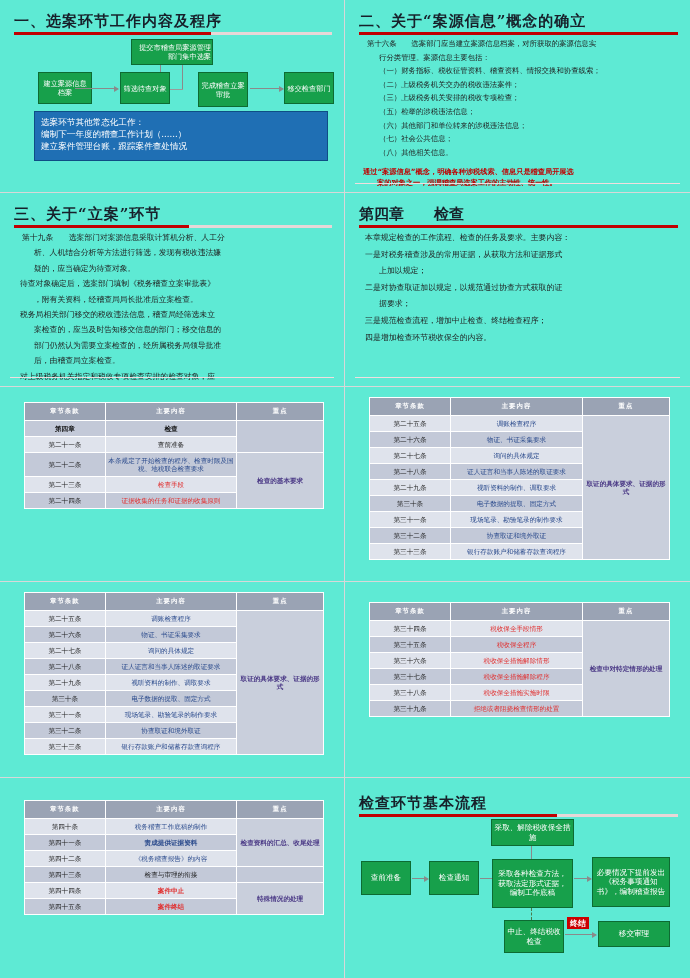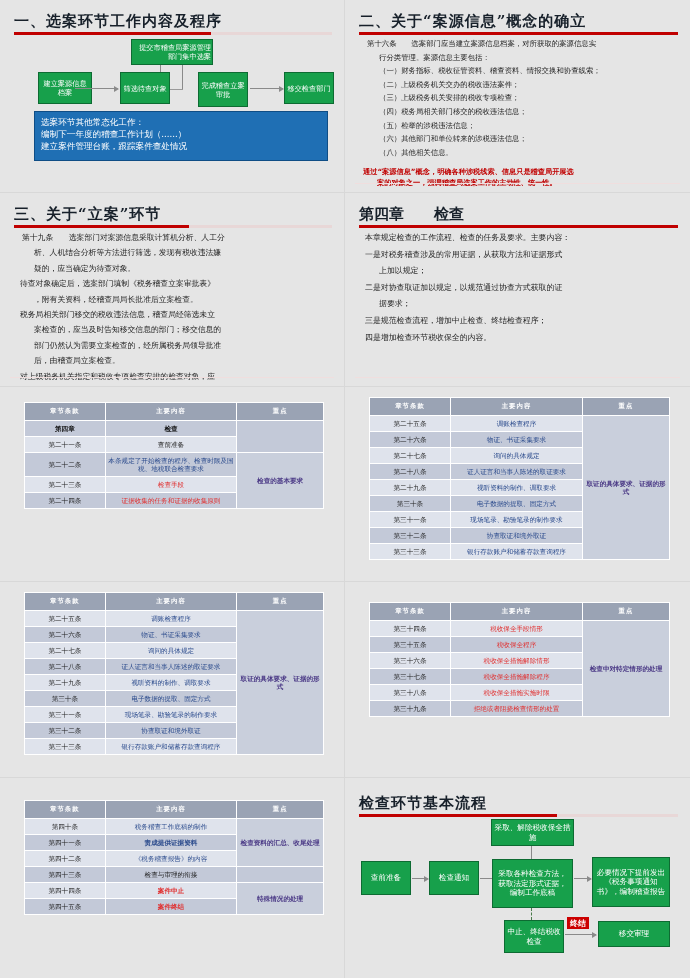--- a/index.html
+++ b/index.html
@@ -14,21 +14,21 @@
     display:grid;
     grid-template-columns:345px 345px;
     grid-template-rows:193px 194px 195px 196px 200px;
     background:#ffffff;
   }
   .slide{
     position:relative;
     box-sizing:border-box;
     border-right:1px solid #d8d8d8;
     border-bottom:1px solid #d8d8d8;
-    background:#e5e5e5;
+    background:#5eead4;
     overflow:hidden;
     padding:6px 8px 4px 10px;
   }
   .slide.col2{border-right:none;}
   .slide.lastrow{border-bottom:none;}
 
   
   .s-title{
     font-family:"DejaVu Serif","Liberation Serif",serif;
     font-size:15px;
@@ -220,23 +220,23 @@
 
   <div class="slide col2">
     <div class="s-title">二、关于“案源信息”概念的确立</div>
     <div class="rule full"></div>
     <div class="btext">
       <p class="hang" style="padding-left:16px;">第十六条　　选案部门应当建立案源信息档案，对所获取的案源信息实</p>
       <p class="ind">行分类管理。案源信息主要包括：</p>
       <p class="ind">（一）财务指标、税收征管资料、稽查资料、情报交换和协查线索；</p>
       <p class="ind">（二）上级税务机关交办的税收违法案件；</p>
       <p class="ind">（三）上级税务机关安排的税收专项检查；</p>
-      <p class="ind">（四）税务局相关部门移交的税收违法信息；</p>
       <p class="ind">（五）检举的涉税违法信息；</p>
       <p class="ind">（六）其他部门和单位转来的涉税违法信息；</p>
+      <p class="ind">（七）社会公共信息；</p>
       <p class="ind">（八）其他相关信息。</p>
     </div>
     <div class="note-red">
       <span>通过“案源信息”概念，明确各种涉税线索、信息只是稽查局开展选</span>
       <span class="l2">案的对象之一，强调稽查局选案工作的主动性、统一性。</span>
     </div>
     <div class="bottom-rule"></div>
   </div>
 
   <div class="slide">

